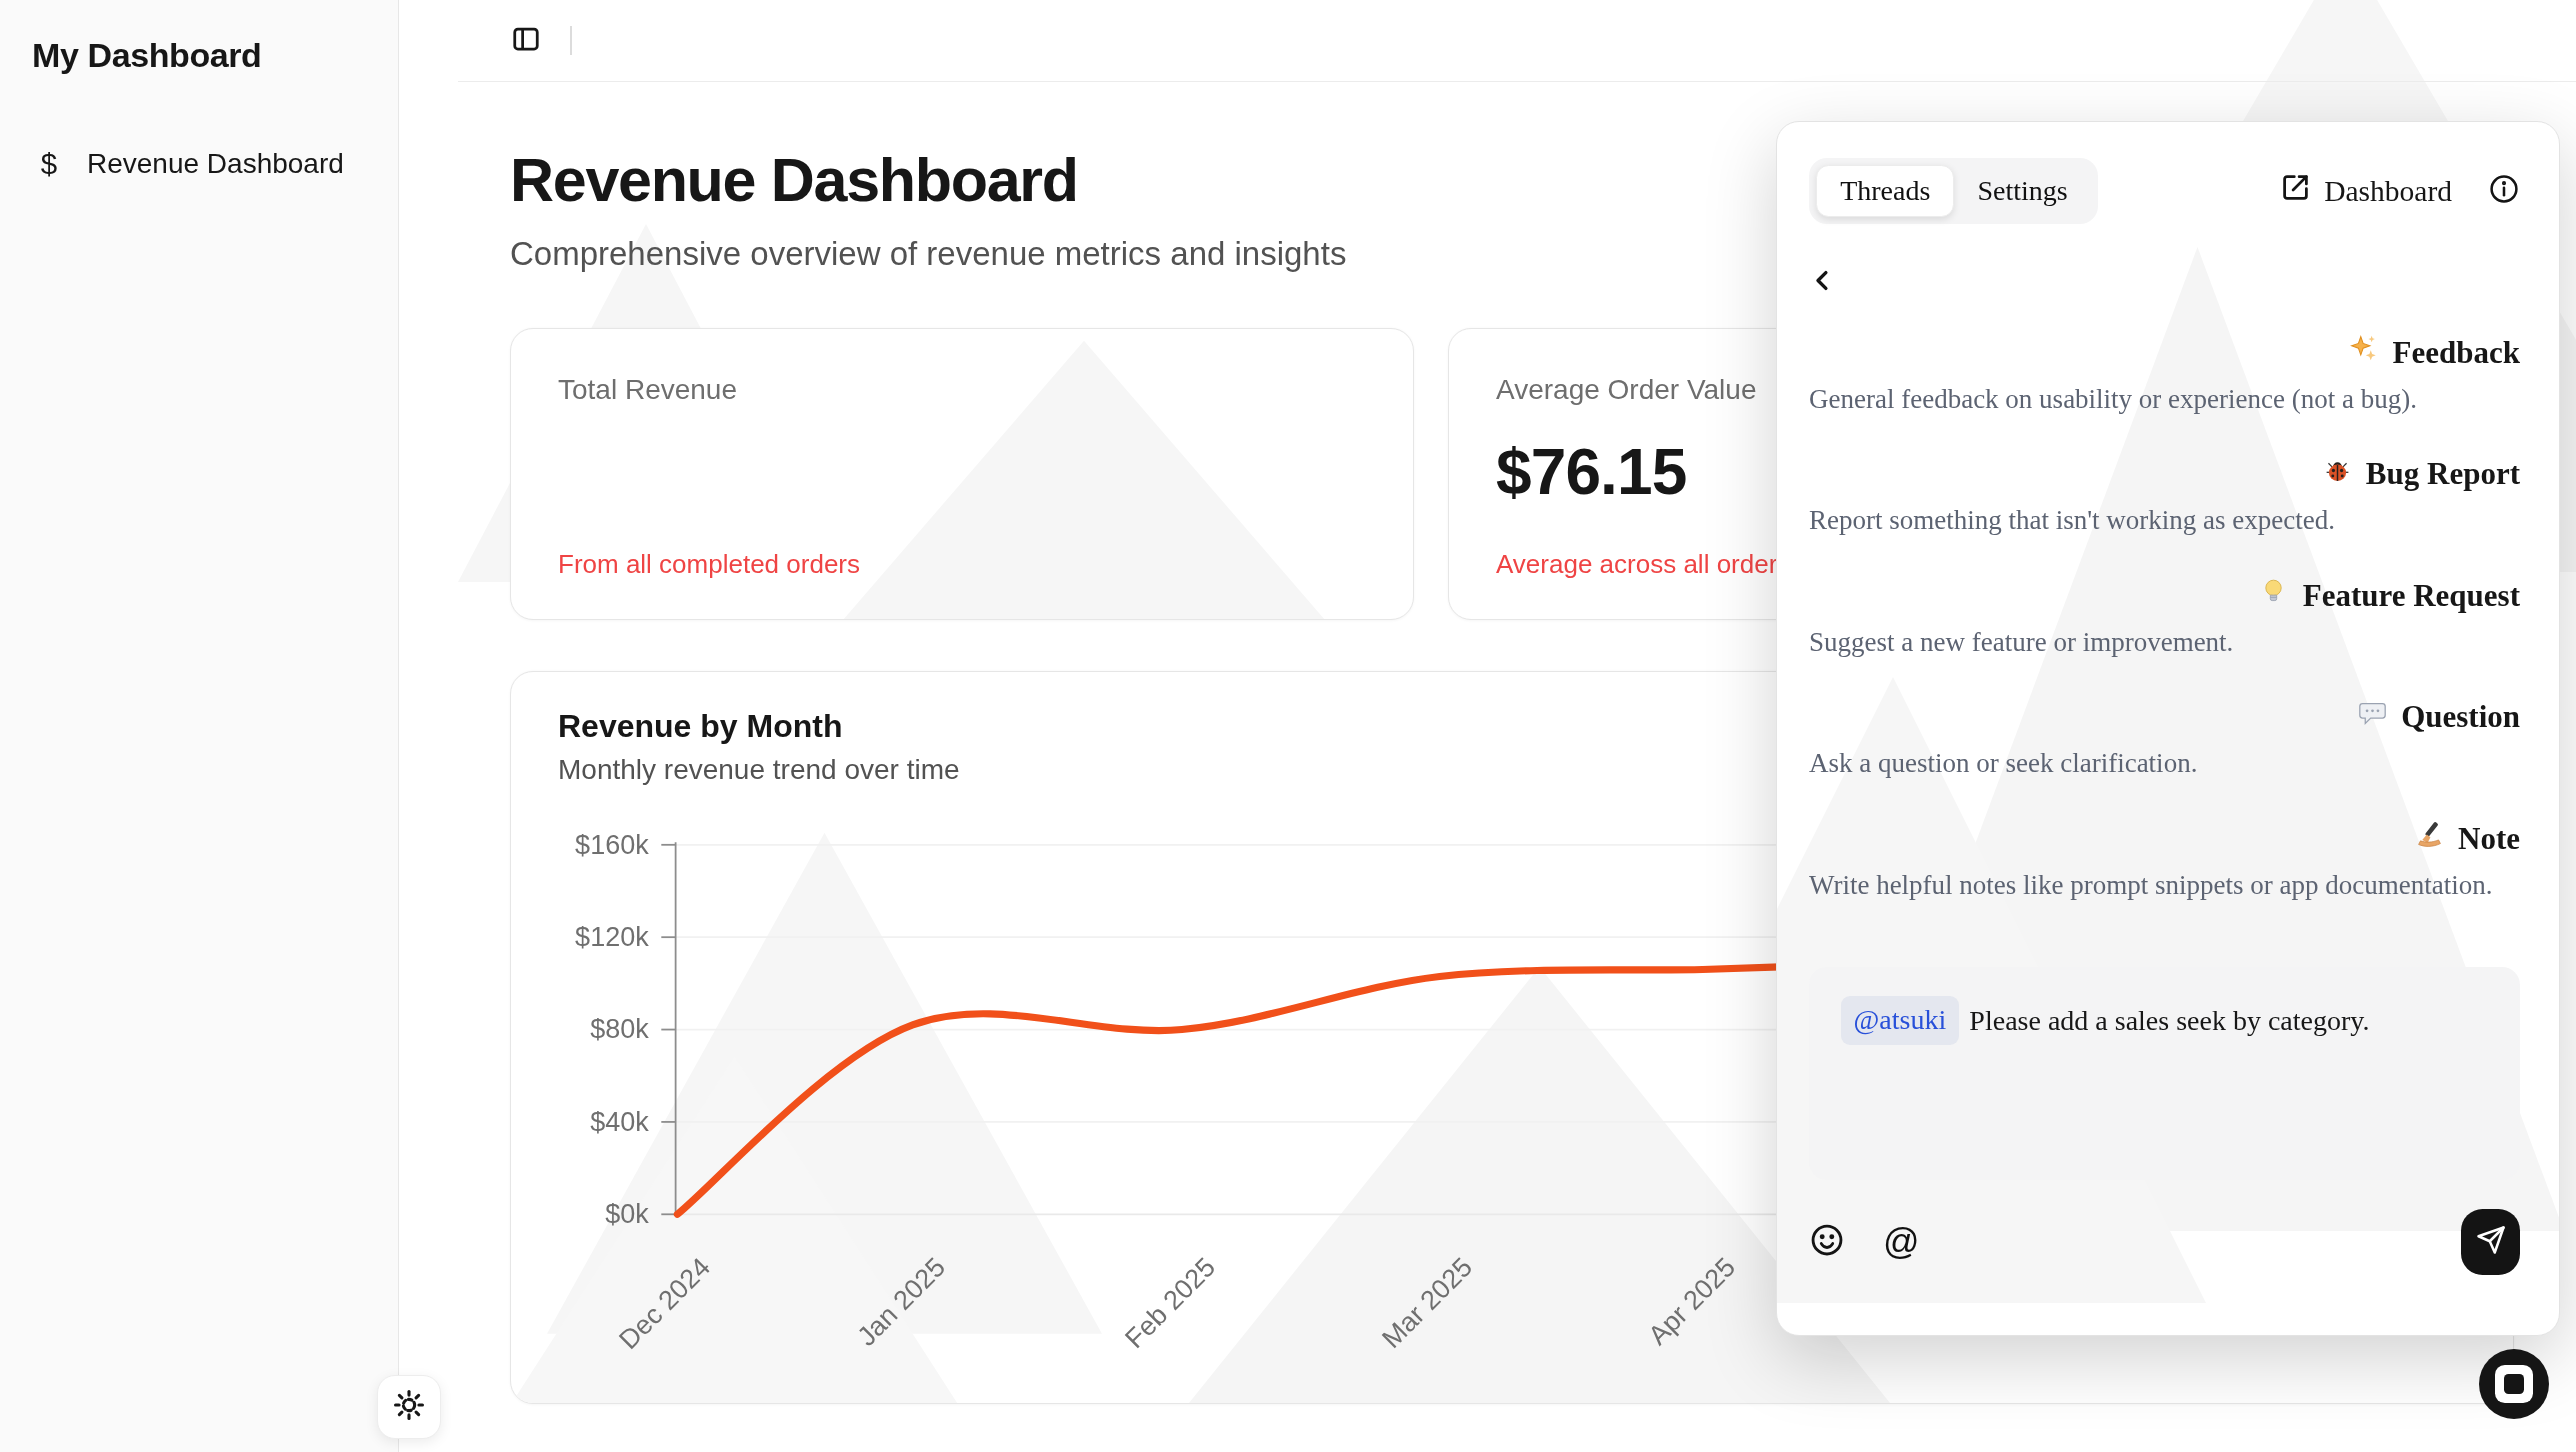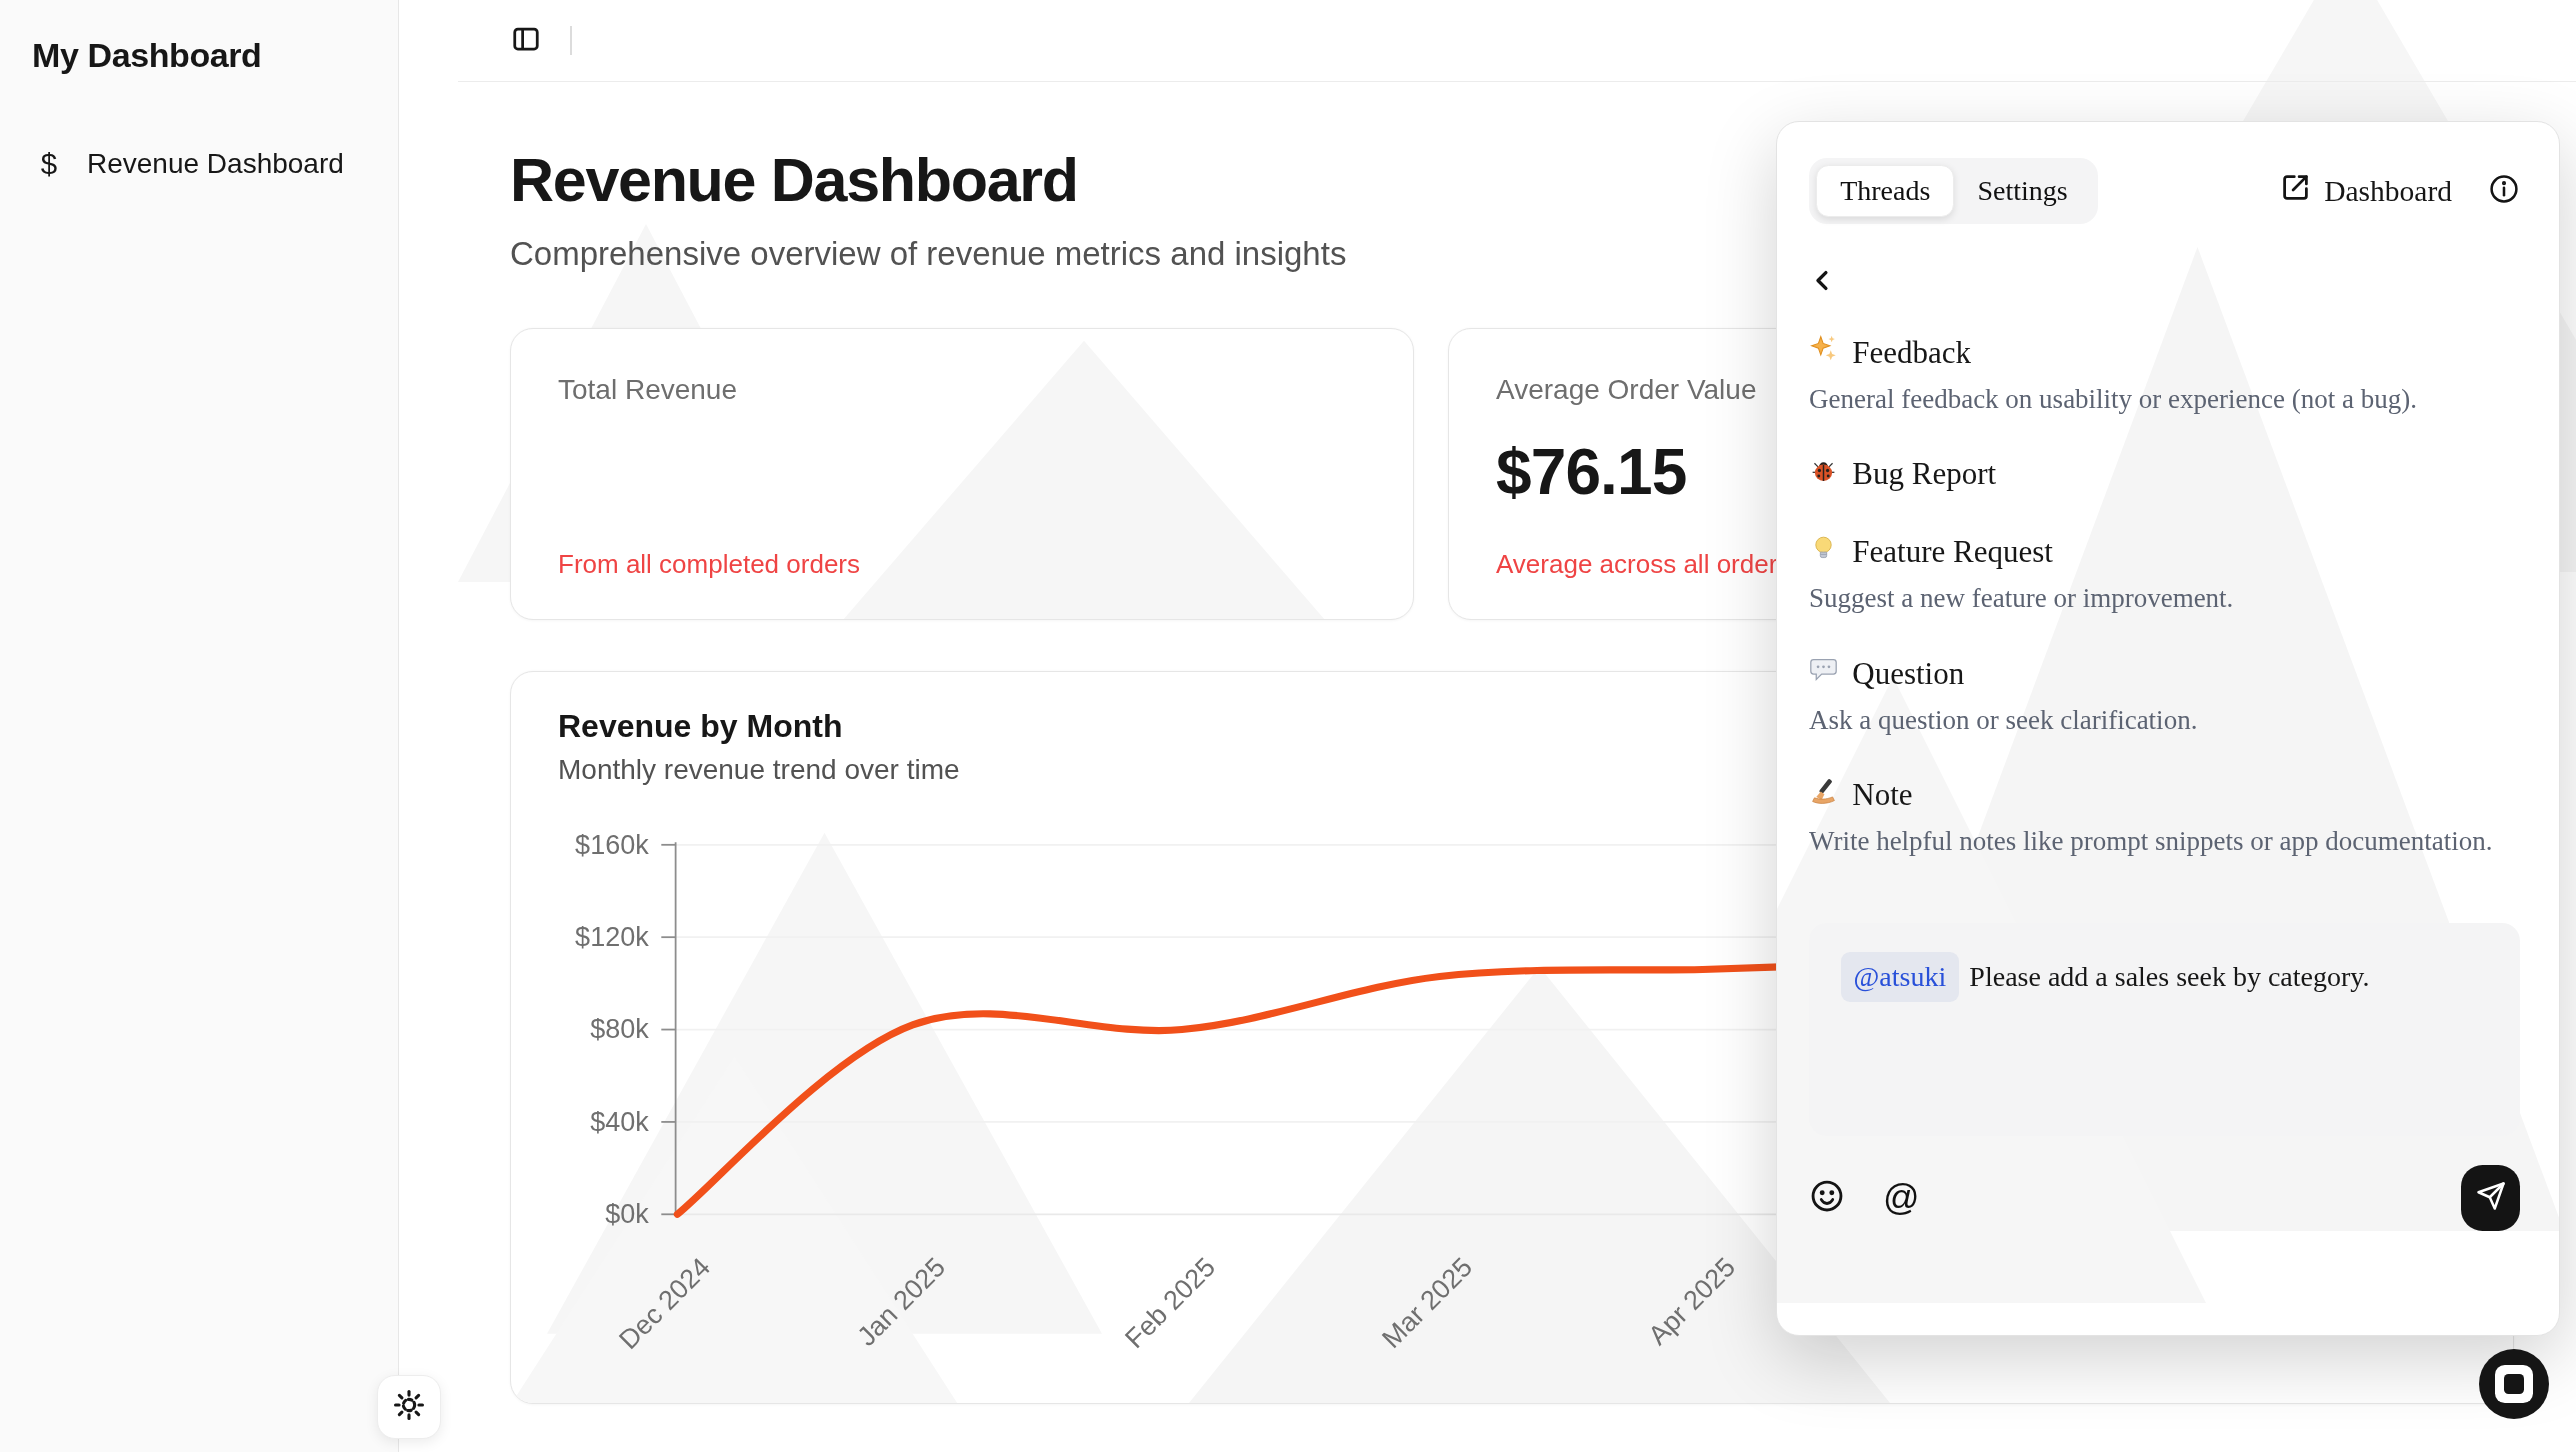--- a/index.html
+++ b/index.html
@@ -60,21 +60,21 @@
   .panel-head { display:flex; align-items:center; justify-content:space-between; }
   .seg { background:#f4f4f5; border-radius:18px; padding:7.2px; display:flex; align-items:center; }
   .seg-tab { font-size:28px; padding:9px 23px; border-radius:12.5px; cursor:pointer; color:#111; }
   .seg-tab.active { background:#fff; border:0.9px solid #ececec;
                     box-shadow:0 2.7px 7.2px rgba(0,0,0,.10); }
   .panel-head-right { display:flex; align-items:center; gap:36px; }
   .dash-link { display:flex; align-items:center; gap:14.3px; font-size:29.5px; cursor:pointer; }
   .back-btn { margin-top:39px; width:39px; height:39px; display:flex; align-items:center; cursor:pointer; }
   .cat-list { margin-top:32px; }
   .cat-item { margin-bottom:41px; cursor:pointer; }
-  .cat-title { display:flex; align-items:center; gap:14.3px; font-size:31px; font-weight:400; }
+  .cat-title { display:flex; align-items:center; gap:14.3px; font-size:31px; font-weight:700;justify-content:flex-end; }
   .cat-desc { font-size:27px; color:#5c6372; margin-top:12.5px; }
   .composer { margin-top:25px; background:#f4f4f5; border-radius:18px; min-height:213px;
               padding:29px 32px; font-size:28px; line-height:1.5; cursor:text; }
   .mention-chip { display:inline-block; background:#e4e7ef; border-radius:9px;
                   padding:3.6px 12.5px; color:#2850d9; margin-right:10.7px; }
   .composer-toolbar { margin-top:29px; display:flex; align-items:center; justify-content:space-between; }
   .composer-left { display:flex; align-items:center; gap:38px; }
   .at-glyph { font-family:"Liberation Sans", sans-serif; font-size:36px; font-weight:500;
               color:#111; cursor:pointer; line-height:1; }
   .send-btn { width:59px; height:66px; background:#141414; border-radius:21.5px;
@@ -258,20 +258,21 @@
               <ellipse cx="16" cy="18.5" rx="9.5" ry="9" fill="#da5226"></ellipse>
               <line x1="16" y1="10" x2="16" y2="27.5" stroke="#26211e" stroke-width="1.6"></line>
               <circle cx="11.5" cy="16" r="1.8" fill="#26211e"></circle>
                 <circle cx="20.5" cy="16" r="1.8" fill="#26211e"></circle>
               <circle cx="10.8" cy="22" r="1.6" fill="#26211e"></circle>
                 <circle cx="21.2" cy="22" r="1.6" fill="#26211e"></circle>
             </svg>
           </span>
           <span>Bug Report</span>
         </div>
+        <div class="cat-desc">Report something that isn't working as expected.</div>
       </div>
 
       <div class="cat-item">
         <div class="cat-title">
           <span>
             <svg width="29" height="29" viewBox="0 0 32 32">
               <circle cx="16" cy="12" r="8.5" fill="#f9d977" stroke="#d8b24a" stroke-width="1"></circle>
               <path d="M12.5 20 h7 v4 a2 2 0 0 1-2 2 h-3 a2 2 0 0 1-2-2 Z" fill="#c3c8d4" stroke="#9aa2b1" stroke-width="1"></path>
               <line x1="12.5" y1="22.5" x2="19.5" y2="22.5" stroke="#9aa2b1" stroke-width="1"></line>
             </svg>

